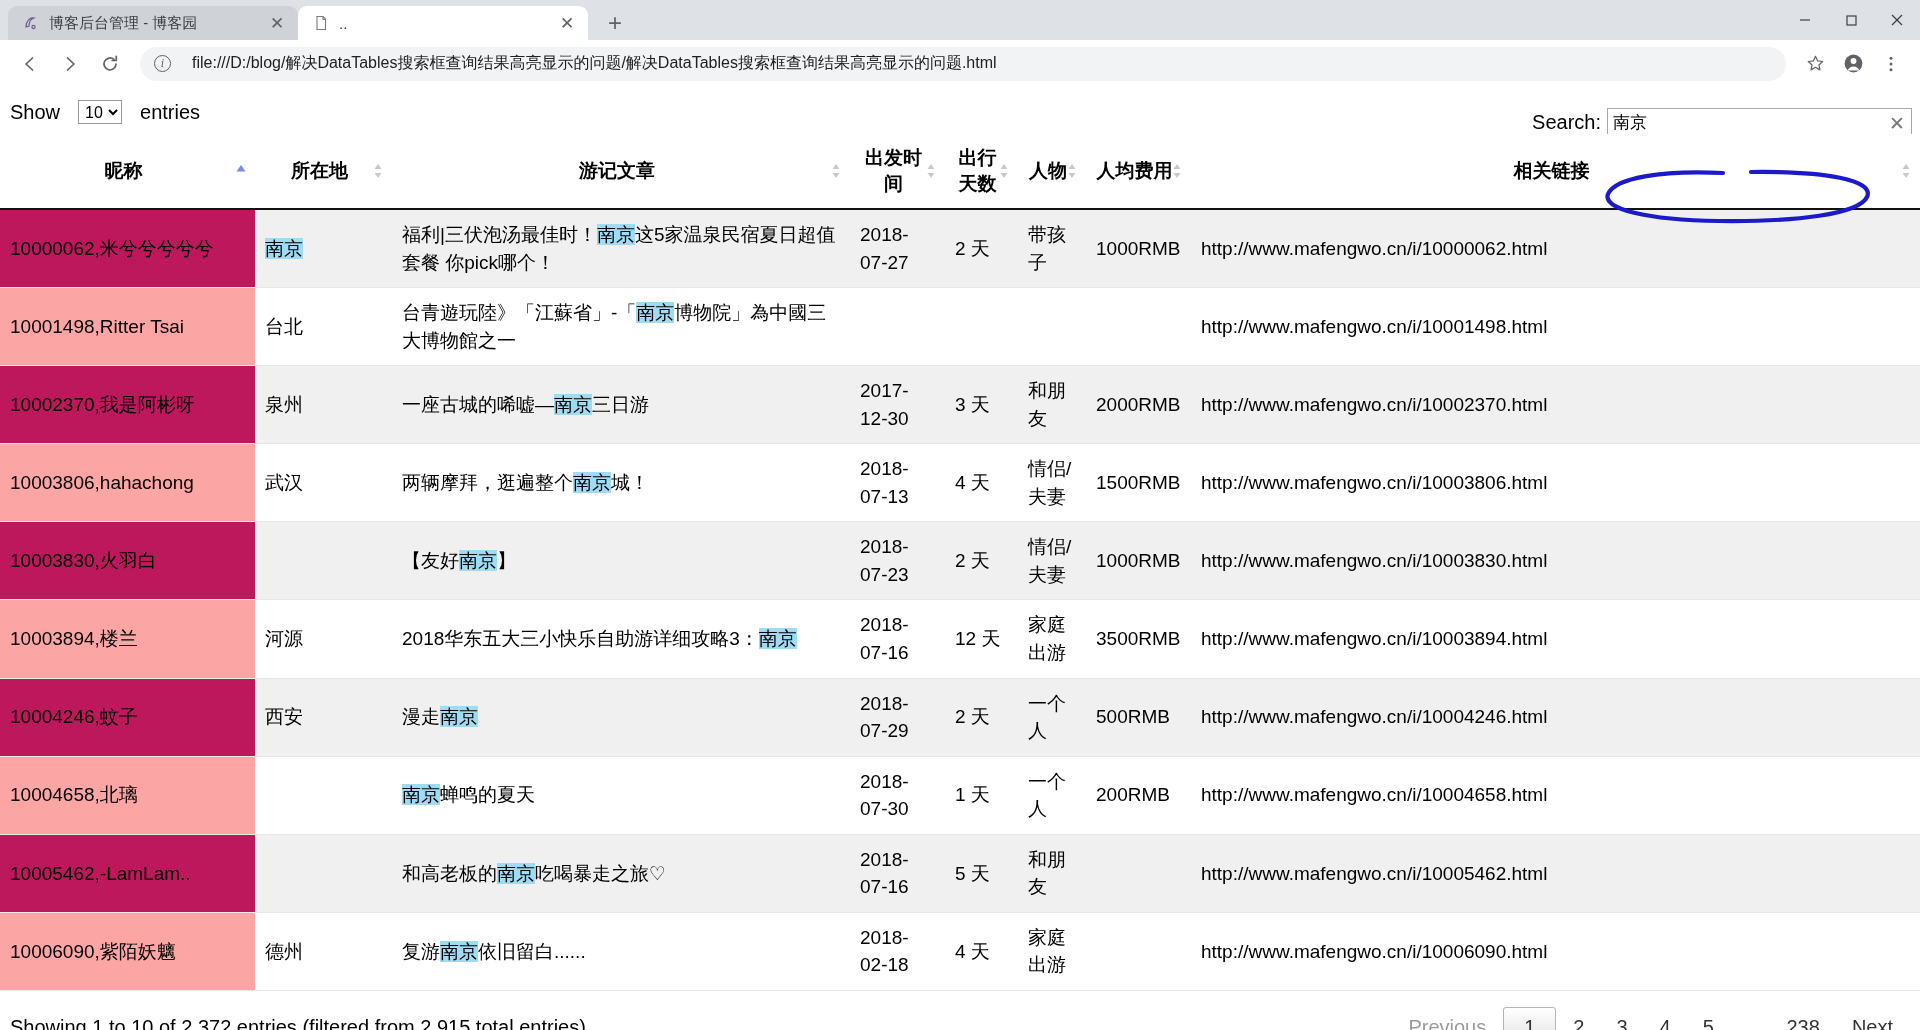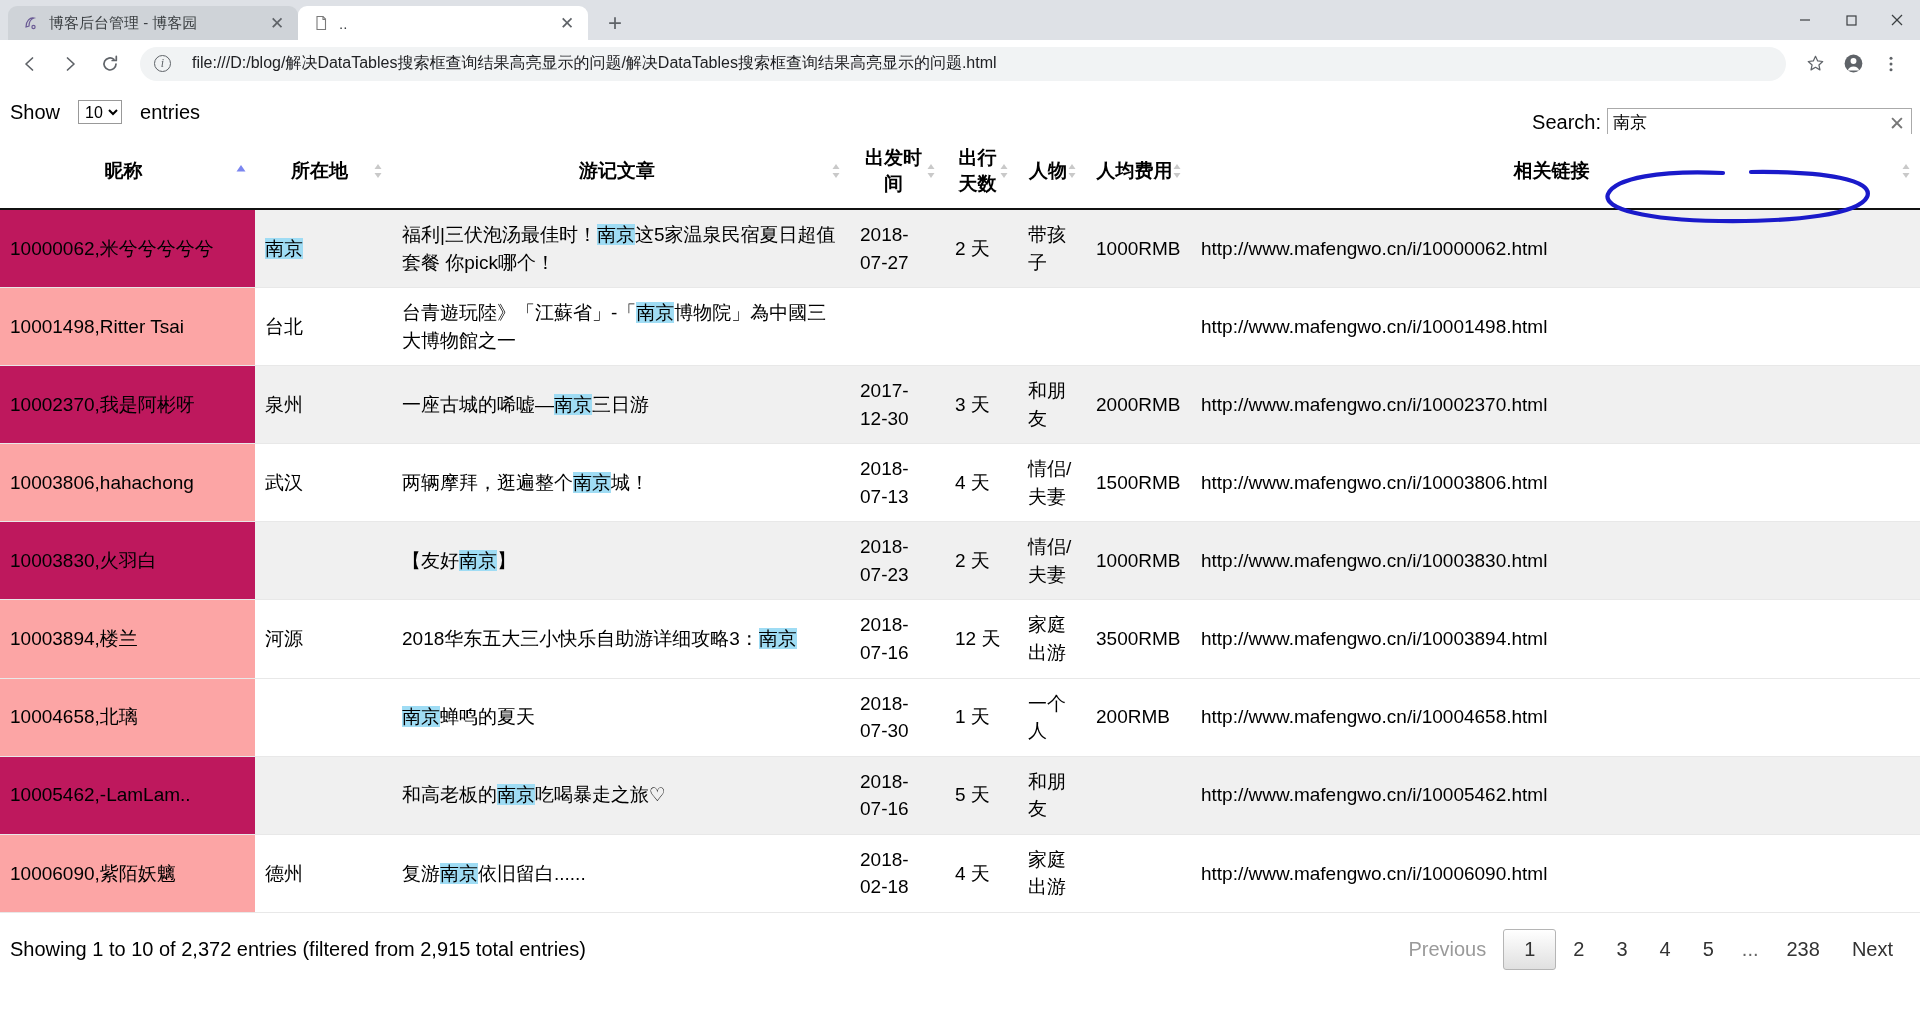--- a/index.html
+++ b/index.html
@@ -376,20 +376,30 @@
         <tr class="even">
           <td class="c-name">10003894,楼兰</td>
           <td class="c-loc">河源</td>
           <td class="c-title">2018华东五大三小快乐自助游详细攻略3：<mark class="hl">南京</mark></td>
           <td class="c-date">2018-07-16</td>
           <td class="c-days">12 天</td>
           <td class="c-people">家庭出游</td>
           <td class="c-cost">3500RMB</td>
           <td class="c-link">http://www.mafengwo.cn/i/10003894.html</td>
         </tr>
+        <tr class="odd">
+          <td class="c-name">10004246,蚊子</td>
+          <td class="c-loc">西安</td>
+          <td class="c-title">漫走<mark class="hl">南京</mark></td>
+          <td class="c-date">2018-07-29</td>
+          <td class="c-days">2 天</td>
+          <td class="c-people">一个人</td>
+          <td class="c-cost">500RMB</td>
+          <td class="c-link">http://www.mafengwo.cn/i/10004246.html</td>
+        </tr>
         <tr class="even">
           <td class="c-name">10004658,北璃</td>
           <td class="c-loc"></td>
           <td class="c-title"><mark class="hl">南京</mark>蝉鸣的夏天</td>
           <td class="c-date">2018-07-30</td>
           <td class="c-days">1 天</td>
           <td class="c-people">一个人</td>
           <td class="c-cost">200RMB</td>
           <td class="c-link">http://www.mafengwo.cn/i/10004658.html</td>
         </tr>

